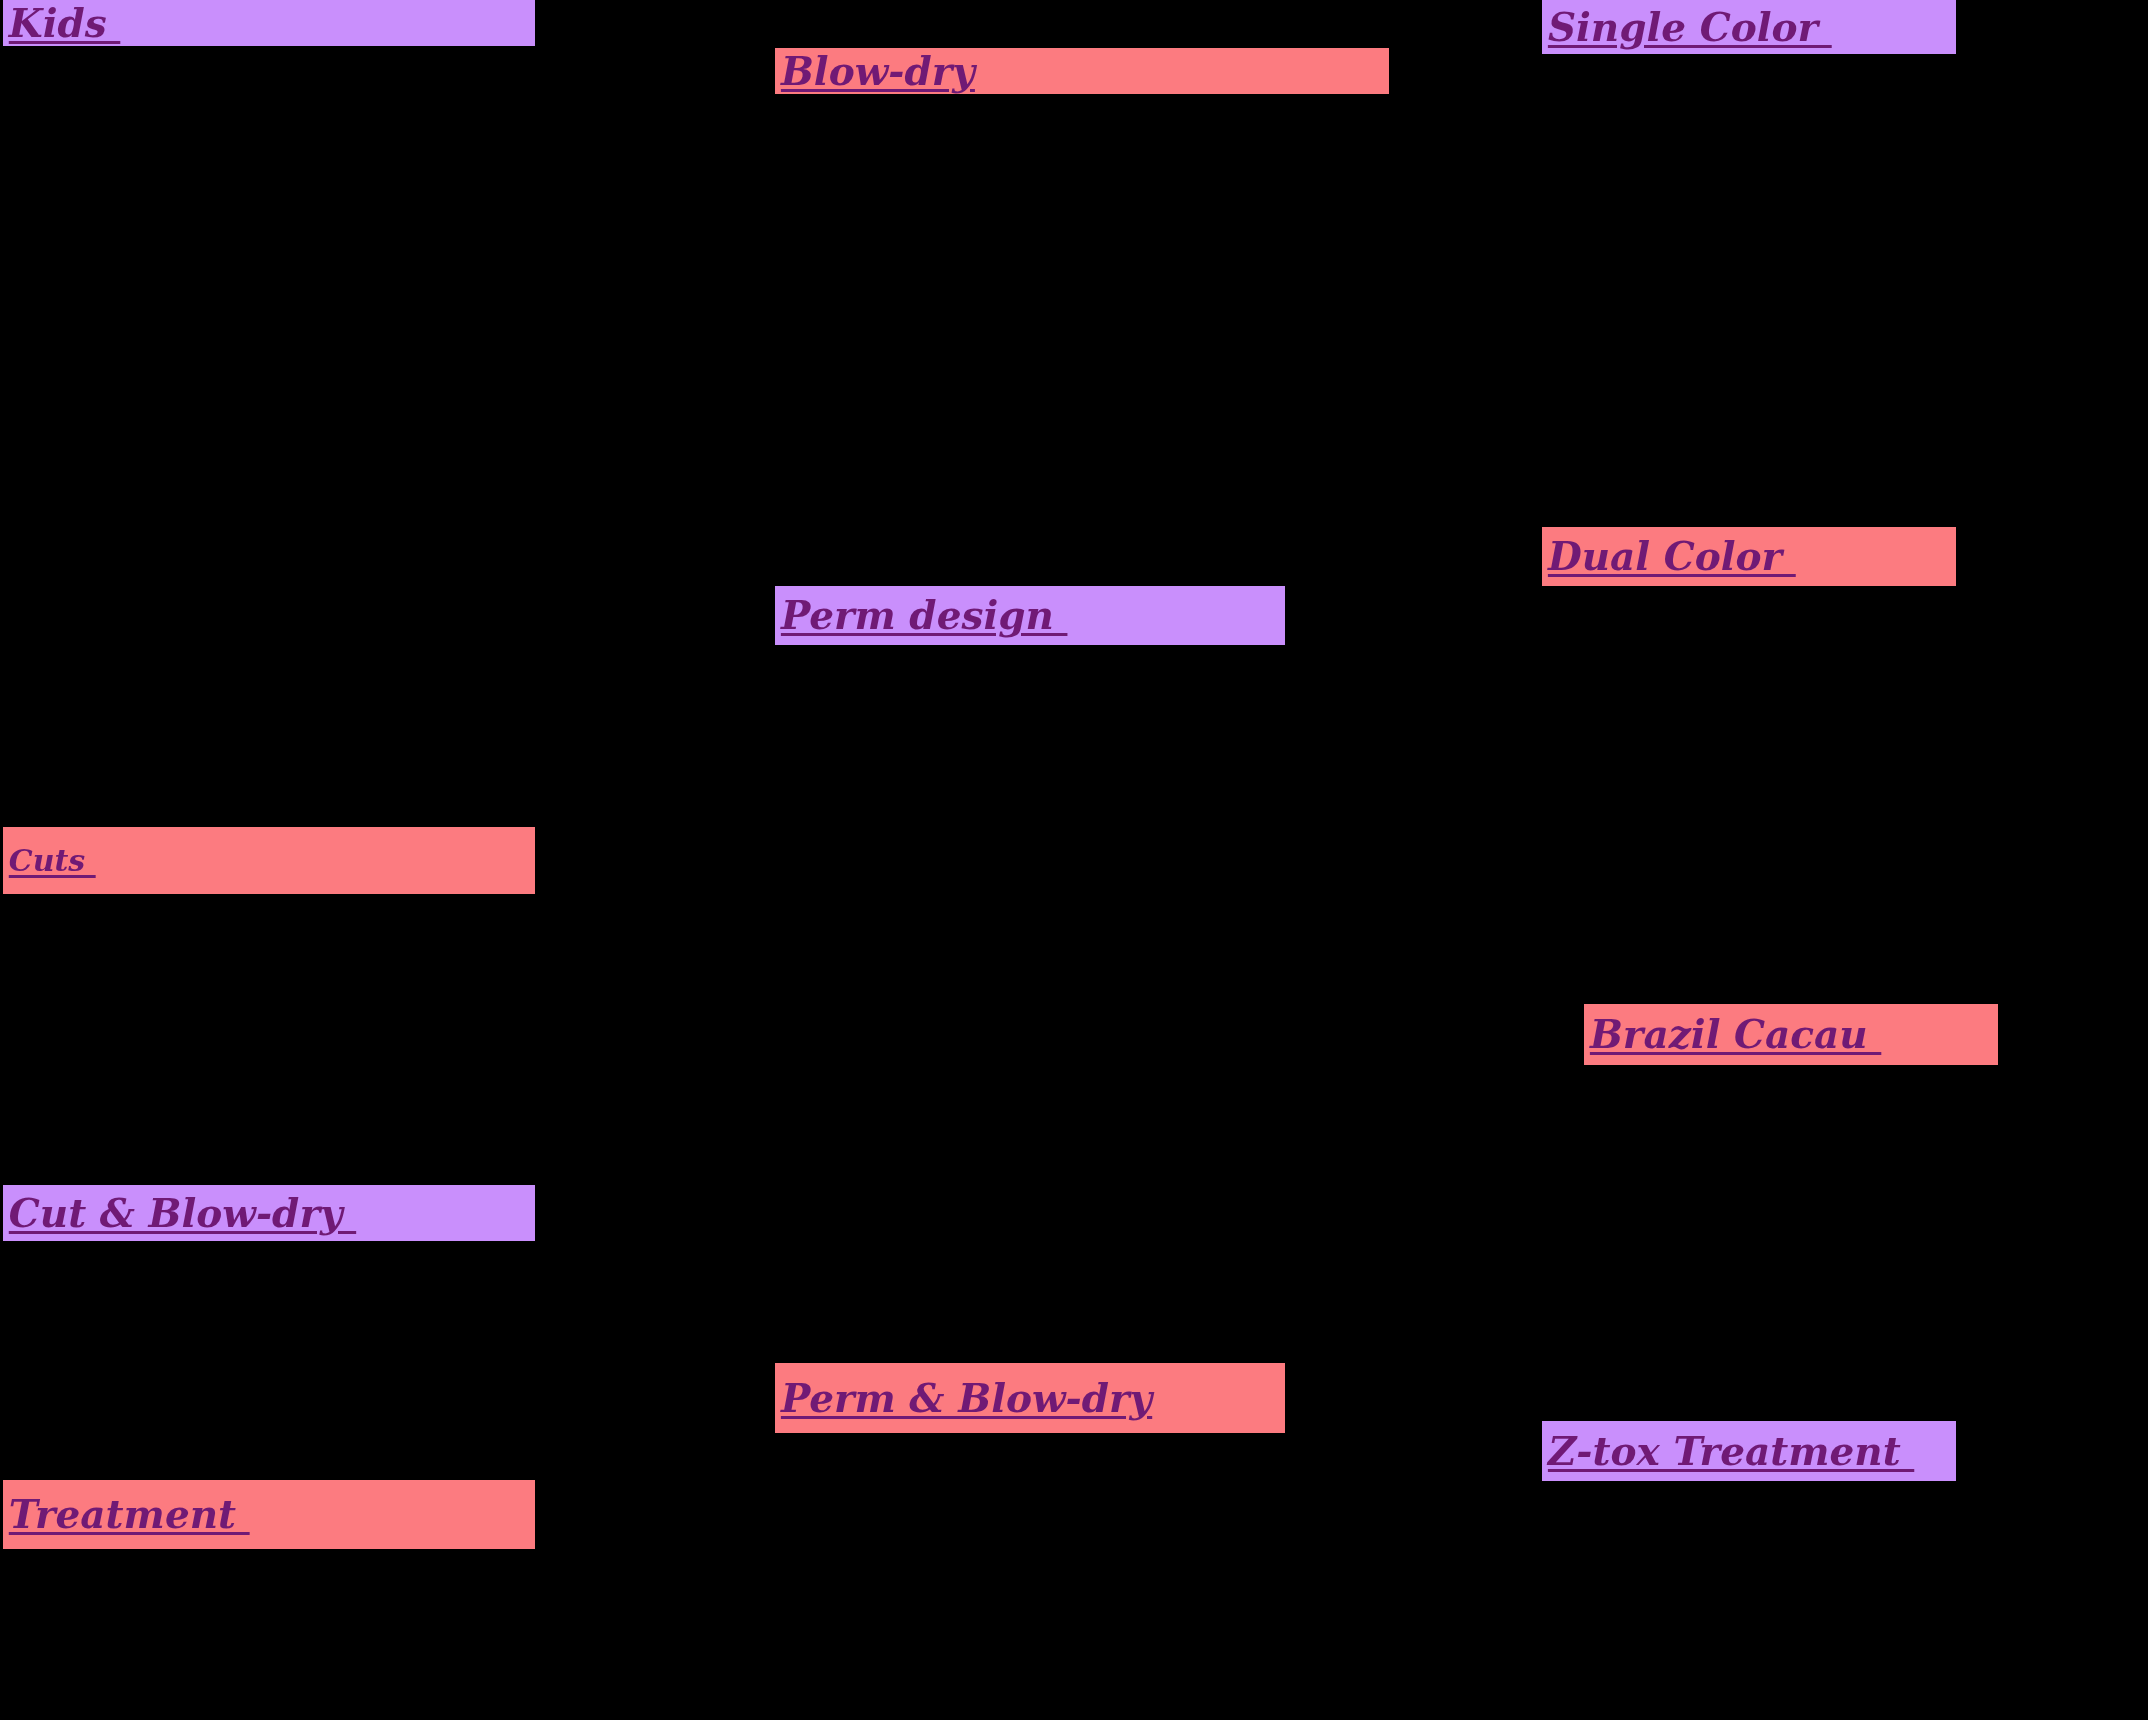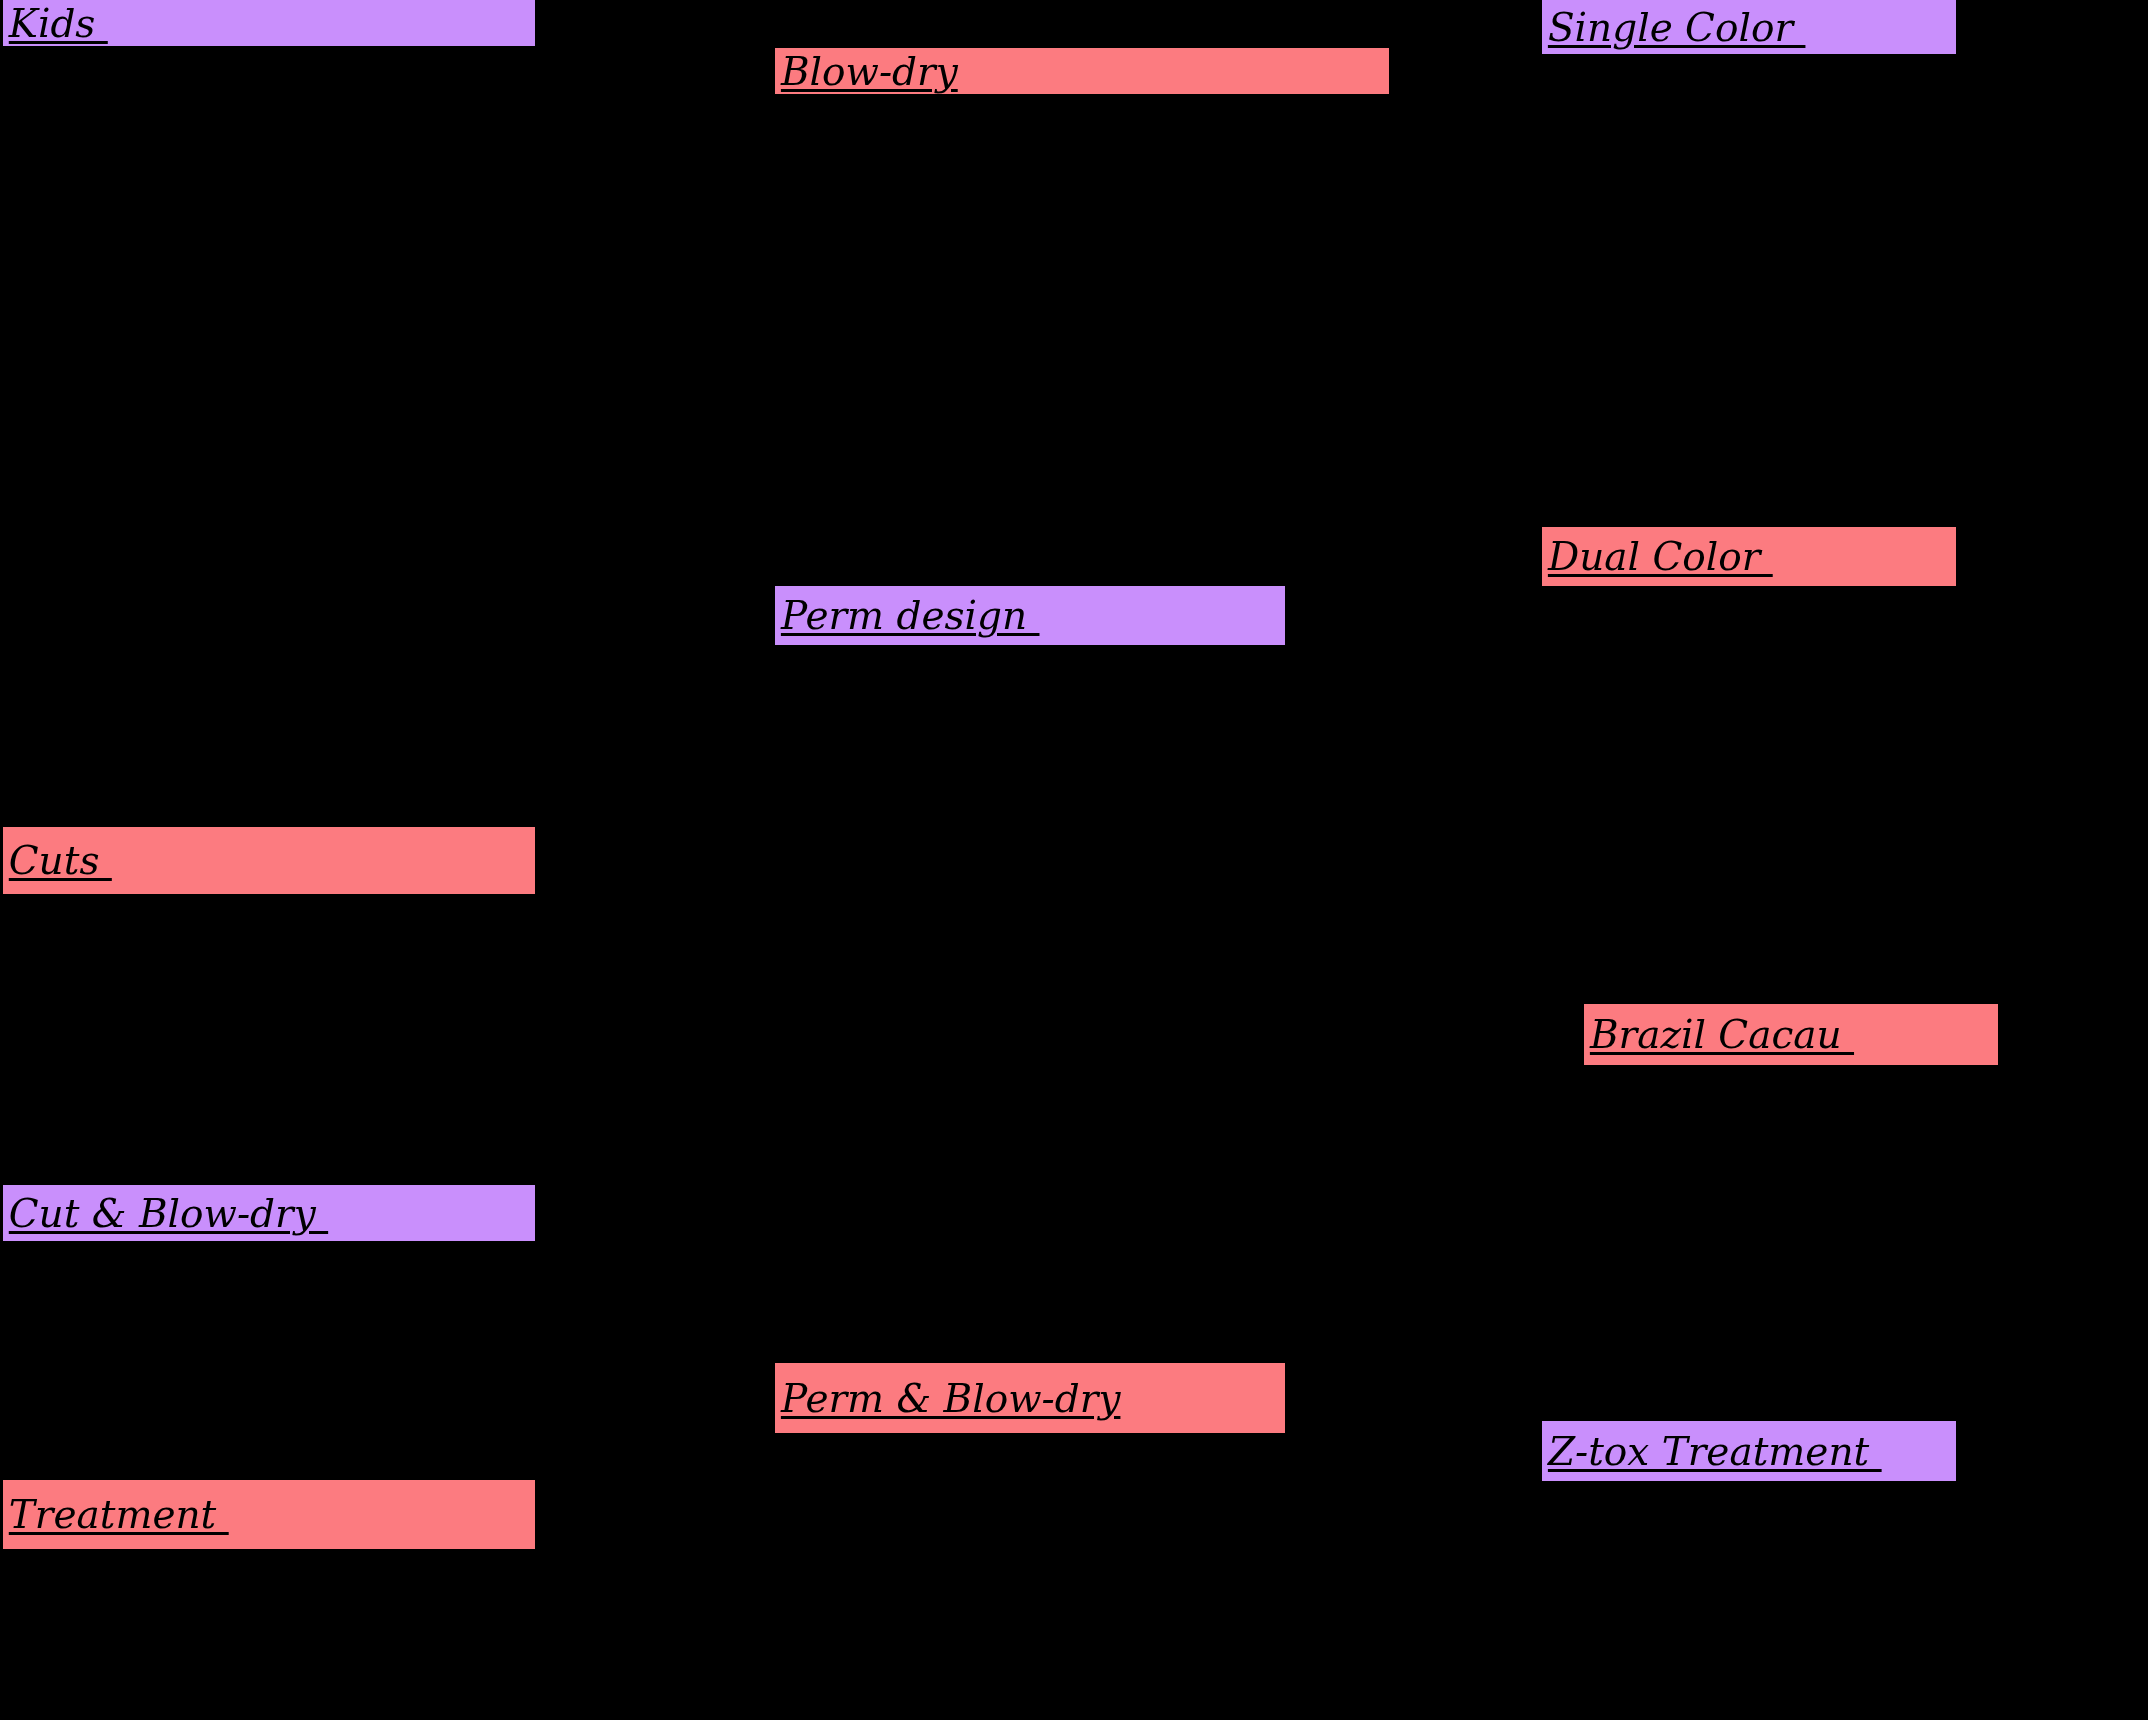--- a/index.html
+++ b/index.html
@@ -17,23 +17,23 @@
   }
   .label-box {
     position: absolute;
     display: flex;
     align-items: center;
     box-sizing: border-box;
     padding-left: 5.9px;
   }
   .label-box .label-text {
     font-family: "DejaVu Serif", "Liberation Serif", serif;
-    font-weight: normal;
+    font-weight: bold;
     font-style: italic;
-    color: #000000;
+    color: #701a75;
     text-decoration: underline;
     text-decoration-thickness: 2.9px;
     text-underline-offset: 3.9px;
     white-space: pre;
     line-height: 1;
   }
 </style>
 </head>
 <body>
 
@@ -47,21 +47,21 @@
     <div class="label-box" style="left: 1542px; top: 0px; width: 414px; height: 54px; background: rgb(201, 143, 252);">
       <span class="label-text" style="font-size: 39px;">Single Color </span>
     </div>
     <div class="label-box" style="left: 1542px; top: 527px; width: 414px; height: 59px; background: rgb(252, 123, 128);">
       <span class="label-text" style="font-size: 39px;">Dual Color </span>
     </div>
     <div class="label-box" style="left: 775px; top: 586px; width: 510px; height: 59px; background: rgb(201, 143, 252);">
       <span class="label-text" style="font-size: 39px;">Perm design </span>
     </div>
     <div class="label-box" style="left: 2.9px; top: 827px; width: 532px; height: 67px; background: rgb(252, 123, 128);">
-      <span class="label-text" style="font-size: 39px;">Cuts </span>
+      <span class="label-text" style="font-size: 30px;">Cuts </span>
     </div>
     <div class="label-box" style="left: 1542px; top: 1004px; width: 414px; height: 61px; background: rgb(252, 123, 128); margin-left: 42px;">
       <span class="label-text" style="font-size: 39px;">Brazil Cacau </span>
     </div>
     <div class="label-box" style="left: 2.9px; top: 1185px; width: 532px; height: 56px; background: rgb(201, 143, 252);">
       <span class="label-text" style="font-size: 39px;">Cut &amp; Blow-dry </span>
     </div>
     <div class="label-box" style="left: 775px; top: 1363px; width: 510px; height: 70px; background: rgb(252, 123, 128);">
       <span class="label-text" style="font-size: 39px;">Perm &amp; Blow-dry</span>
     </div>

